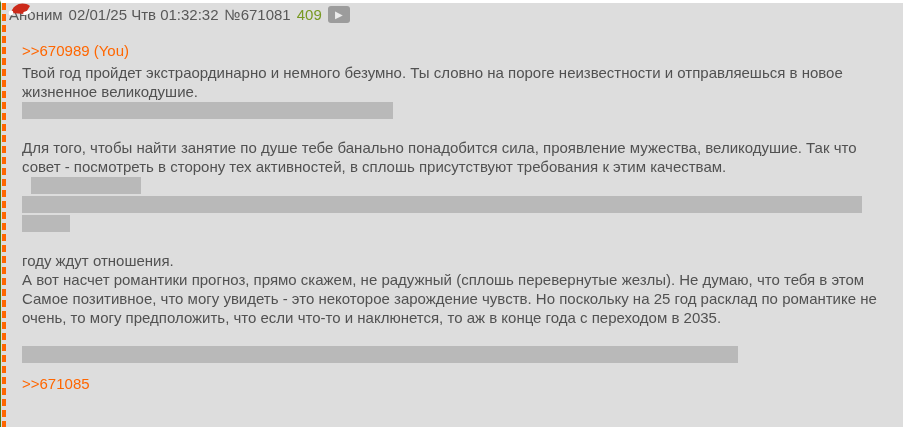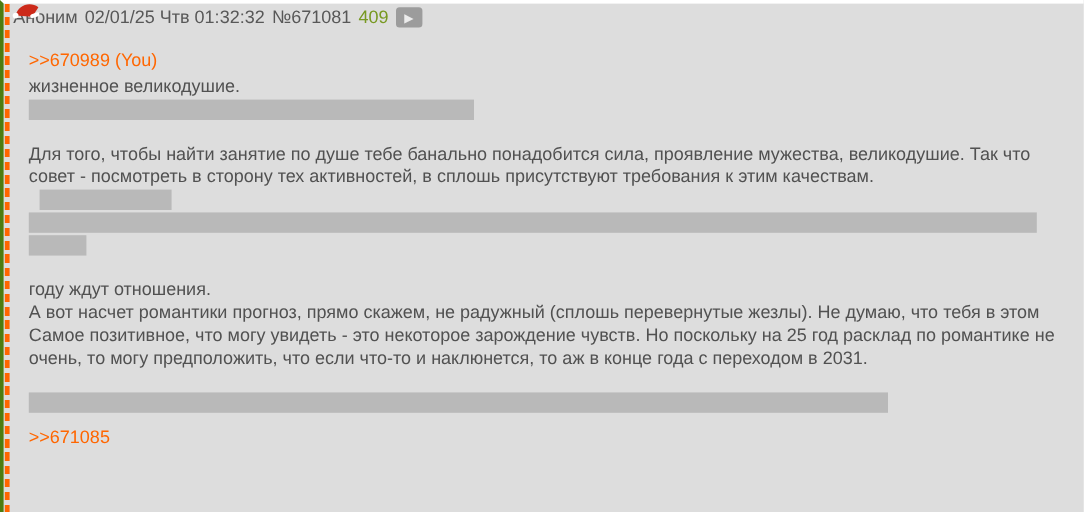--- a/index.html
+++ b/index.html
@@ -6,21 +6,21 @@
   html, body { margin: 0; padding: 0; }
   .screen {
     position: relative;
     width: 903px;
     height: 427px;
     background: #dddddd;
     font-family: "Liberation Sans", sans-serif;
     color: #515151;
     overflow: hidden;
     border-top: 3px solid #ffffff;
-    border-left: 3px solid #4d7c0f;
+    border-left: 1px solid #4d7c0f;
   }
   .highlight-border {
     position: absolute;
     left: 1px; top: 0; bottom: 0;
     width: 4px;
     background: repeating-linear-gradient(
       to bottom,
       #ff6600 0px, #ff6600 7px,
       transparent 7px, transparent 11px);
   }
@@ -98,37 +98,38 @@
     <span class="sep">Аноним</span><span class="sep">02/01/25 Чтв 01:32:32</span><span class="sep post-number">№671081</span><span class="posts-count">409</span><button class="expand-btn"><span class="play-glyph">▶</span></button>
   </div>
 
   <div class="post-body">
 
     <div class="line reply-line">
       <a class="orange-link">&gt;&gt;670989 (You)</a>
     </div>
 
     <div class="para">
+      <div class="line"><span>Твой год пройдет экстраординарно и немного безумно. Ты словно на пороге неизвестности и отправляешься в новое</span></div>
       <div class="line"><span>жизненное великодушие.</span></div>
       <div class="line"><span class="redact" style="width:371px"></span></div>
     </div>
 
     <div class="para">
       <div class="line"><span>Для того, чтобы найти занятие по душе тебе банально понадобится сила, проявление мужества, великодушие. Так что</span></div>
       <div class="line"><span>совет - посмотреть в сторону тех активностей, в сплошь присутствуют требования к этим качествам.</span></div>
       <div class="line"><span class="redact inline" style="width:110px"></span></div>
       <div class="line"><span class="redact" style="width:840px"></span></div>
       <div class="line"><span class="redact" style="width:48px"></span></div>
     </div>
 
     <div class="para">
       <div class="line"><span>году ждут отношения.</span></div>
       <div class="line"><span>А вот насчет романтики прогноз, прямо скажем, не радужный (сплошь перевернутые жезлы). Не думаю, что тебя в этом</span></div>
       <div class="line"><span>Самое позитивное, что могу увидеть - это некоторое зарождение чувств. Но поскольку на 25 год расклад по романтике не</span></div>
-      <div class="line"><span>очень, то могу предположить, что если что-то и наклюнется, то аж в конце года с переходом в 2031.</span></div>
+      <div class="line"><span>очень, то могу предположить, что если что-то и наклюнется, то аж в конце года с переходом в 2035.</span></div>
     </div>
 
     <div class="para para-last">
       <div class="line"><span class="redact" style="width:716px"></span></div>
     </div>
 
     <div class="line">
       <a class="orange-link">&gt;&gt;671085</a>
     </div>
 

